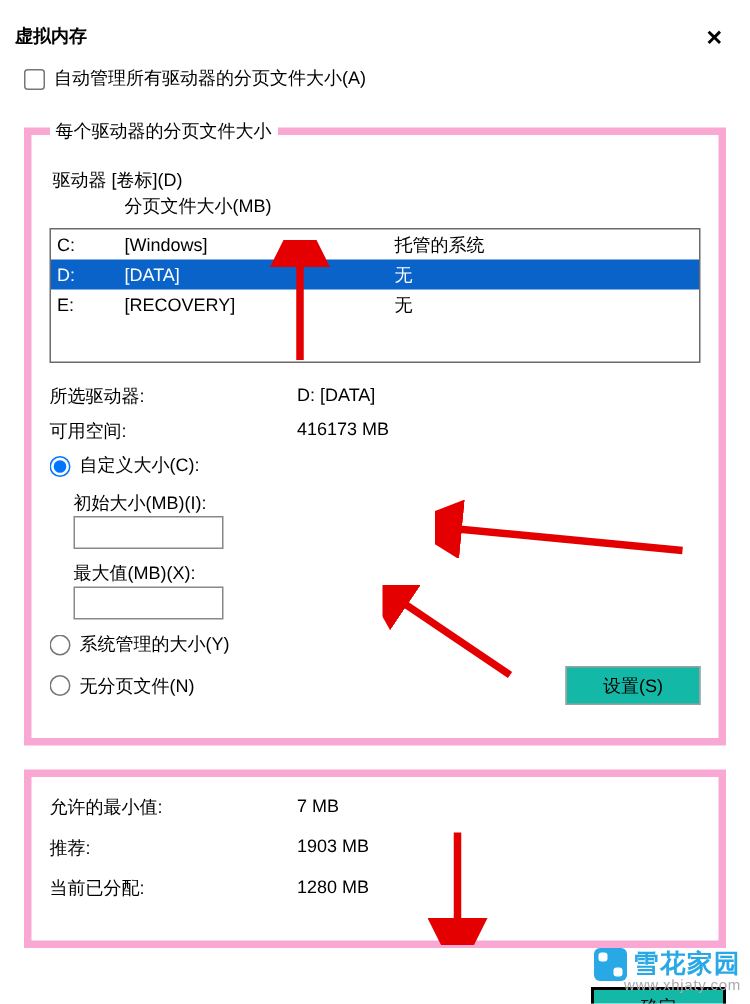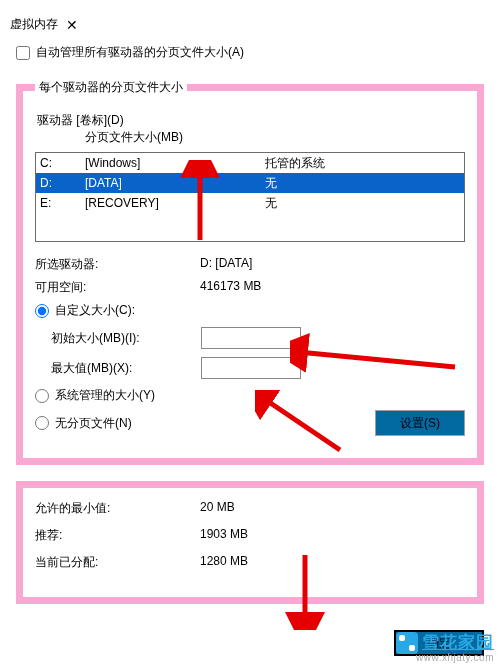--- a/index.html
+++ b/index.html
@@ -7,34 +7,36 @@
       font-family: "Microsoft YaHei", "Segoe UI", Tahoma, sans-serif;
       font-size: 12px;
       background: #fff;
       width: 500px;
       height: 669px;
       position: relative;
       overflow: hidden;
     }
     .titlebar {
       display: flex;
+      justify-content: space-between;
       align-items: center;
       padding: 21px 10px 2px 10px;
       height: 30px;
+      font-weight: bold;
     }
     .titlebar-title { font-size: 12px; }
     .close-x { font-size: 14px; padding: 2px 8px; }
     .content { padding: 0 16px; }
     .checkbox-row {
       margin: 14px 0 18px 0;
     }
     .checkbox-row label { display: flex; align-items: center; gap: 6px; }
     .checkbox-row input { width: 14px; height: 14px; }
     fieldset {
-      border: 7px solid #f9a8d4;
+      border: 5px solid #f9a8d4;
       padding: 12px 12px 16px 12px;
       margin-bottom: 16px;
       position: relative;
     }
     legend { padding: 0 4px; font-size: 12px; }
     .col-headers {
       display: flex;
       padding: 4px 2px 6px 2px;
       flex-direction: column;
     }
@@ -69,36 +71,36 @@
     .info-row .lbl { width: 165px; }
     .info-row .val { flex: 1; }
     .radio-row {
       display: flex;
       align-items: center;
       margin: 6px 0;
     }
     .radio-row input { margin-right: 6px; width: 14px; height: 14px; }
     .size-row {
       display: flex;
-      align-items: center;
       margin: 8px 0 8px 16px;
+      flex-direction: column;
     }
     .size-row .lbl { width: 150px; }
     .size-row input[type="text"] {
       width: 100px;
       height: 22px;
       border: 1px solid #888;
       padding: 0 4px;
       font-size: 12px;
     }
     .btn {
       min-width: 90px;
       height: 26px;
       border: 1px solid #a0a0a0;
-      background: #0369a1;
+      background: #14b8a6;
       font-size: 12px;
       padding: 0 16px;
     }
     .btn.primary {
       border: 2px solid #000000;
     }
     .totals .info-row { margin-bottom: 10px; }
     .dialog-buttons {
       display: flex;
       justify-content: flex-end;
@@ -139,21 +141,20 @@
       background: #fff;
       border-radius: 2px;
     }
     .wm-icon::before { width: 6px; height: 6px; left: 3px; top: 3px; }
     .wm-icon::after { width: 6px; height: 6px; right: 3px; bottom: 3px; }
     .wm-text {
       color: #29a8e6;
       font-size: 17px;
       font-weight: bold;
       letter-spacing: 1px;
-      text-decoration: underline;
     }
     .wm-url {
       color: #aaa;
       font-size: 10px;
       letter-spacing: 0.5px;
       margin-top: -2px;
     }
   </style>
 </head>
 <body>
@@ -233,21 +234,21 @@
         <span>无分页文件(N)</span>
       </div>
       <button class="btn">设置(S)</button>
     </div>
 
   </fieldset>
 
   <fieldset class="totals">
     <div class="info-row">
       <span class="lbl">允许的最小值:</span>
-      <span class="val">20 MB</span>
+      <span class="val">7 MB</span>
     </div>
     <div class="info-row">
       <span class="lbl">推荐:</span>
       <span class="val">1903 MB</span>
     </div>
     <div class="info-row">
       <span class="lbl">当前已分配:</span>
       <span class="val">1280 MB</span>
     </div>
   </fieldset>

